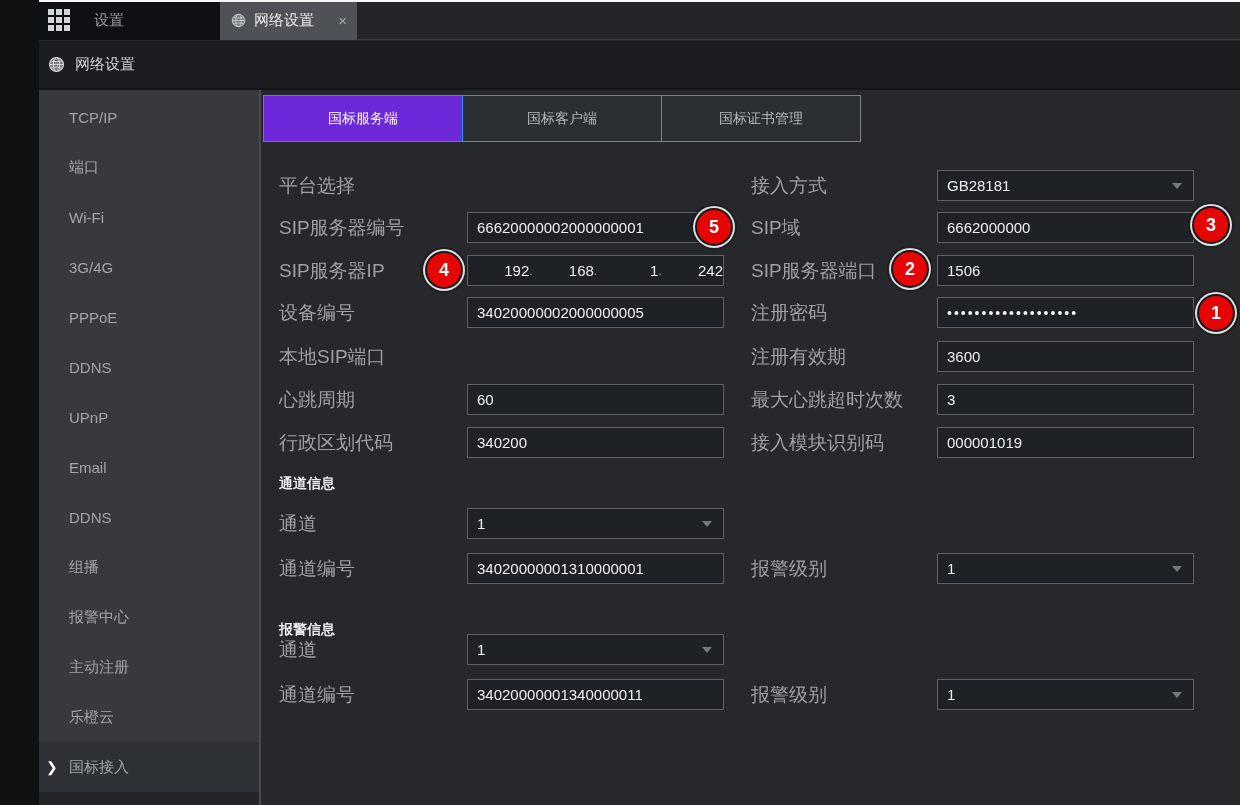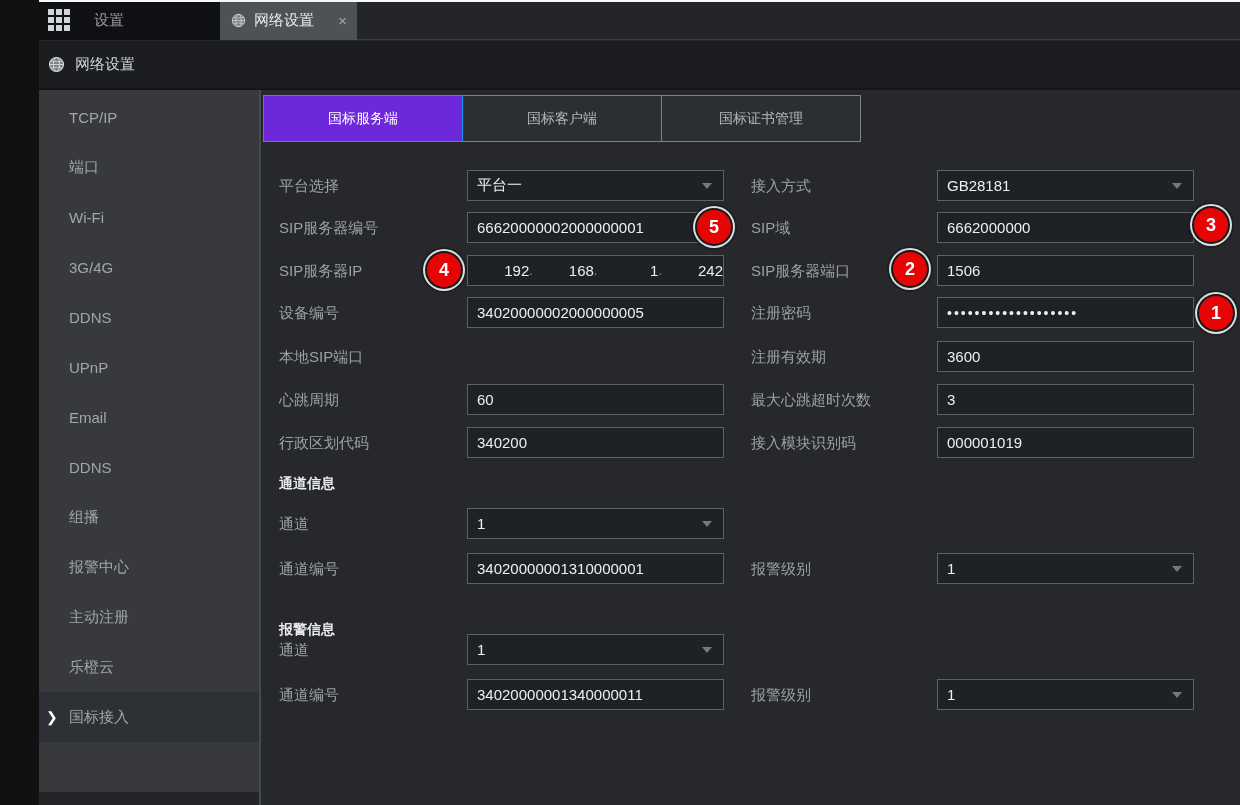--- a/index.html
+++ b/index.html
@@ -34,21 +34,21 @@
   .side-bottom { position:absolute; left:0; top:702px; width:220px; height:13px; background:#232528; }
 
   
   .content { position:absolute; left:222px; top:90px; width:1018px; height:715px; background:#26282b; }
 
   .gtabs { position:absolute; left:2px; top:5px; display:flex; }
   .gtab { width:200px; height:47px; line-height:45px; text-align:center; font-size:14px; color:#b5b8bc; background:#2b2e32; border:1px solid #7e8185; margin-left:-1px; cursor:pointer; position:relative; }
   .gtab:first-child { margin-left:0; }
   .gtab.active { background:#6d28d9; border-color:#1797f2; color:#ffffff; z-index:2; }
 
-  .flabel { position:absolute; height:31px; line-height:31px; font-size:15px; color:#9da0a4; white-space:nowrap; }
+  .flabel { position:absolute; height:31px; line-height:31px; font-size:19px; color:#9da0a4; white-space:nowrap; }
   .tin, .tsel, .ipbox { position:absolute; width:257px; height:31px; background:#1e2125; border:1px solid #5d6165; color:#edeff1; font-size:15px; }
   .tin { padding:0 9px; outline:none; font-family:inherit; }
   .pwd { letter-spacing:2px; font-size:14px; }
   .tsel { display:flex; align-items:center; padding:0 9px; cursor:pointer; }
   .arrow { position:absolute; right:11px; top:12px; width:0; height:0; border-left:5px solid transparent; border-right:5px solid transparent; border-top:6px solid #75797d; }
   .ipbox { display:flex; align-items:center; }
   .oct { flex:1; text-align:right; color:#edeff1; }
   .ipdot { flex:0 0 auto; color:#94979a; font-size:12px; }
   .stitle { position:absolute; left:18px; height:18px; line-height:18px; font-size:14px; font-weight:bold; color:#e8eaec; white-space:nowrap; }
 
@@ -116,20 +116,23 @@
       <div class="side-item">
           <span>端口</span>
         </div>
       <div class="side-item">
           <span>Wi-Fi</span>
         </div>
       <div class="side-item">
           <span>3G/4G</span>
         </div>
       <div class="side-item">
+          <span>PPPoE</span>
+        </div>
+      <div class="side-item">
           <span>DDNS</span>
         </div>
       <div class="side-item">
           <span>UPnP</span>
         </div>
       <div class="side-item">
           <span>Email</span>
         </div>
       <div class="side-item">
           <span>DDNS</span>
@@ -156,24 +159,20 @@
 
   <div class="content">
 
     <div class="gtabs">
       <div class="gtab active">国标服务端</div>
       <div class="gtab">国标客户端</div>
       <div class="gtab">国标证书管理</div>
     </div>
 
     <div class="flabel lab-l" style="top:80px">平台选择</div>
-    <div class="tsel fld-l" style="top:80px">
-      <span>平台一</span>
-      <span class="arrow"></span>
-    </div>
     <div class="flabel lab-r" style="top:80px">接入方式</div>
     <div class="tsel fld-r" style="top:80px">
       <span>GB28181</span>
       <span class="arrow"></span>
     </div>
 
     <div class="flabel lab-l" style="top:122px">SIP服务器编号</div>
     <input class="tin fld-l" style="top: 122px;" value="66620000002000000001">
     <div class="flabel lab-r" style="top:122px">SIP域</div>
     <input class="tin fld-r" style="top: 122px;" value="6662000000">

